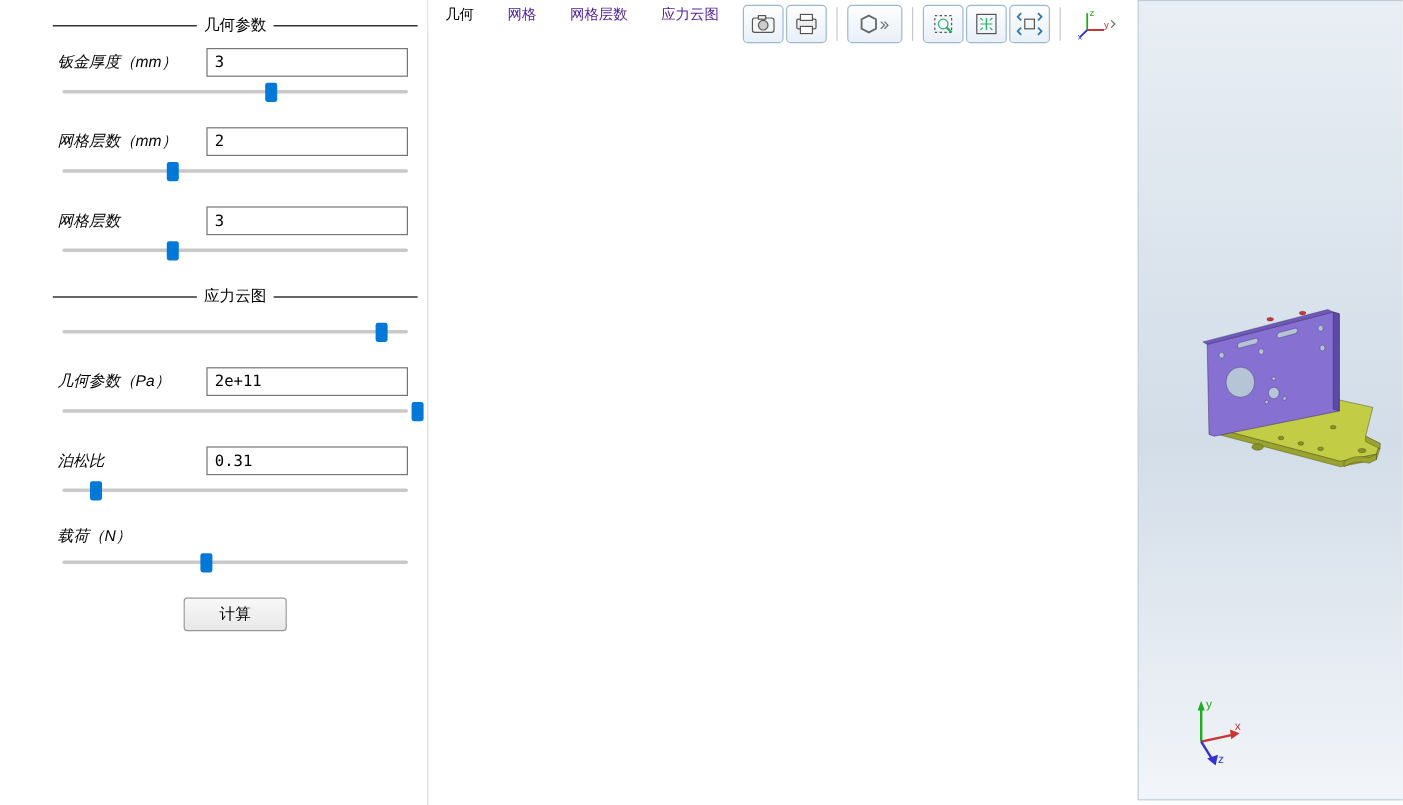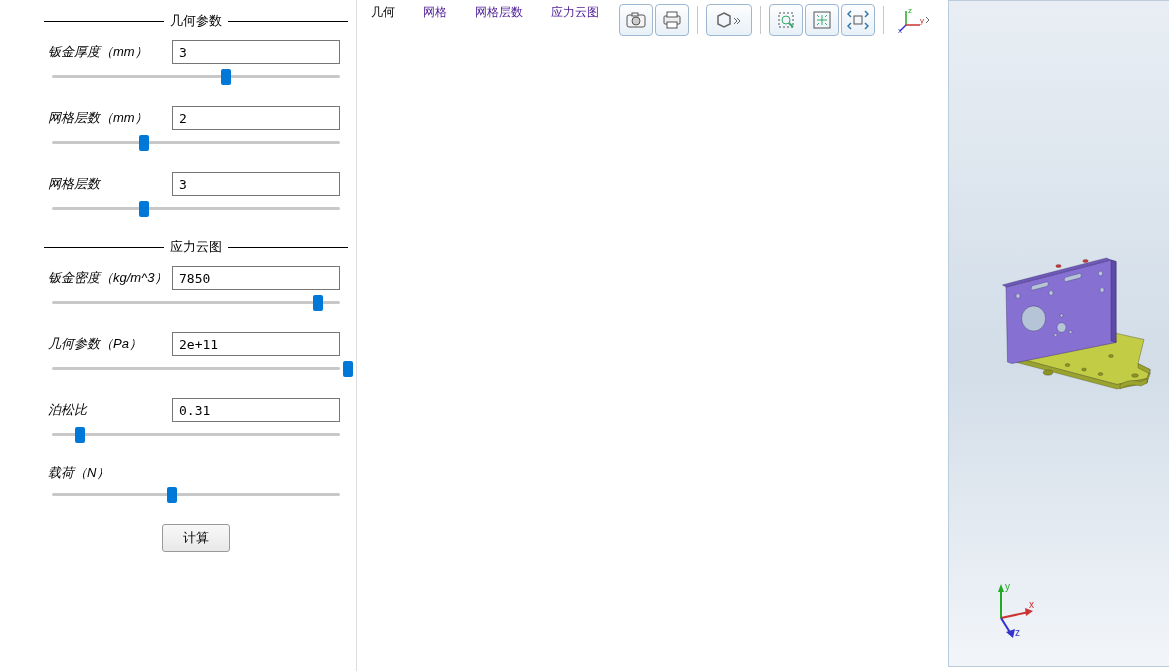--- a/index.html
+++ b/index.html
@@ -8,21 +8,21 @@
 .left-panel { width: 316px; height: 100%; padding: 8px 8px 8px 4px; background: #fff; }
 .section-hdr { display: flex; align-items: center; margin: 4px 0 10px 0; }
 .section-hdr .line { flex: 1; height: 1px; background: #000; }
 .section-hdr .label { padding: 0 6px; font-size: 13px; }
 .param-row { display: flex; align-items: center; margin: 6px 0 2px 0; }
 .param-label { width: 128px; padding-left: 4px; font-size: 13px; font-style: italic; }
 .param-input { width: 168px; height: 24px; border: 1px solid #767676; padding: 0 6px; font-family: monospace; font-size: 13px; }
 .slider-row { position: relative; height: 22px; margin-bottom: 18px; }
 .slider-track { position: absolute; left: 8px; right: 8px; top: 9px; height: 3px; background: #c8c8c8; border-radius: 2px; }
 .slider-thumb { position: absolute; top: 3px; width: 10px; height: 16px; background: #0078d7; border-radius: 2px; margin-left: -5px; }
-.calc-btn { display: block; margin: 8px auto 0 auto; width: 68px; height: 28px; background: linear-gradient(#f8f8f8,#e8e8e8); border: 1px solid #999; border-radius: 3px; font-size: 13px; cursor: pointer; }
+.calc-btn { display: block; margin: 8px auto 0 auto; width: 86px; height: 28px; background: linear-gradient(#f8f8f8,#e8e8e8); border: 1px solid #999; border-radius: 3px; font-size: 13px; cursor: pointer; }
 .right-panel { flex: 1; height: 100%; display: flex; flex-direction: row; border-left: 1px solid #ddd; justify-content: space-between; }
 .tabs { display: flex; height: 26px; align-items: stretch; background: #fff; }
 .tab { padding: 4px 14px; font-size: 12px; color: #4c1d95; cursor: pointer; border-bottom: 2px solid transparent; }
 .tab.active { color: #000; }
 .toolbar { display: flex; align-items: center; height: 40px; padding: 4px 6px; gap: 2px; background: #fff; }
 .tb-btn { width: 34px; height: 32px; border: 1px solid #9db7d1; border-radius: 4px; background: linear-gradient(#fdfefe,#e8f0f8); display: flex; align-items: center; justify-content: center; cursor: pointer; }
 .tb-btn.wide { width: 46px; }
 .tb-btn svg { display: block; }
 .tb-sep { width: 1px; height: 28px; background: #c8c8c8; margin: 0 6px; }
 .viewport { flex: 1; position: relative; background: linear-gradient(#e8eef4,#d2dde8 55%,#f2f5f9); margin: 0 4px 4px 4px; border: 1px solid #bcd; overflow: hidden; }
@@ -64,24 +64,20 @@
     <div class="slider-row">
       <div class="slider-track"></div>
         <div class="slider-thumb" style="left:33%"></div>
     </div>
 
     <div class="section-hdr">
       <div class="line"></div>
         <div class="label">应力云图</div>
         <div class="line"></div>
     </div>
-    <div class="param-row">
-      <div class="param-label">钣金密度（kg/m^3）</div>
-      <input class="param-input" value="7850" style="">
-    </div>
     <div class="slider-row">
       <div class="slider-track"></div>
         <div class="slider-thumb" style="left:90%"></div>
     </div>
     <div class="param-row">
       <div class="param-label">几何参数（Pa）</div>
       <input class="param-input" value="2e+11" style="">
     </div>
     <div class="slider-row">
       <div class="slider-track"></div>

